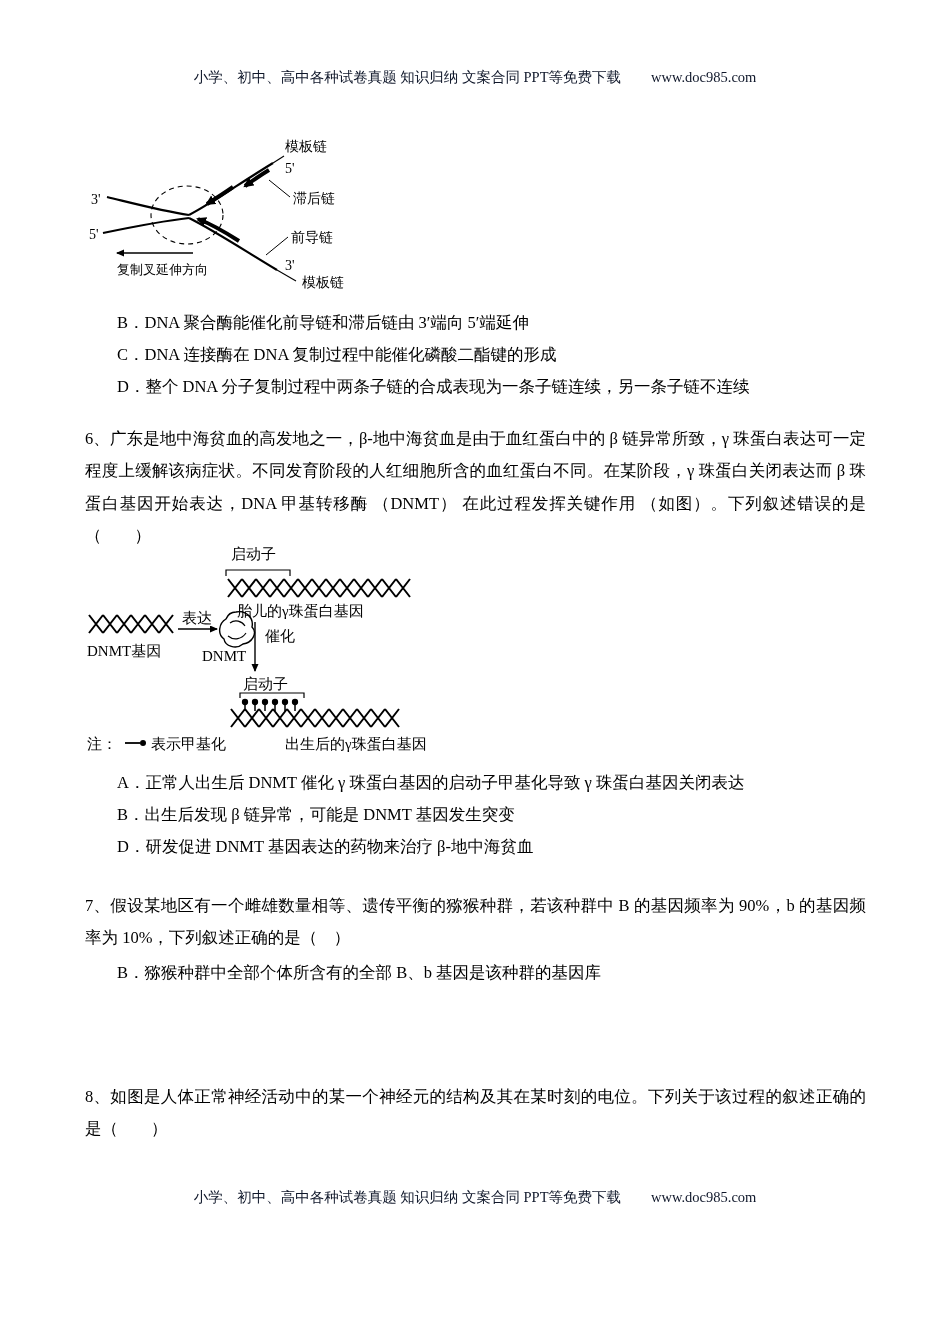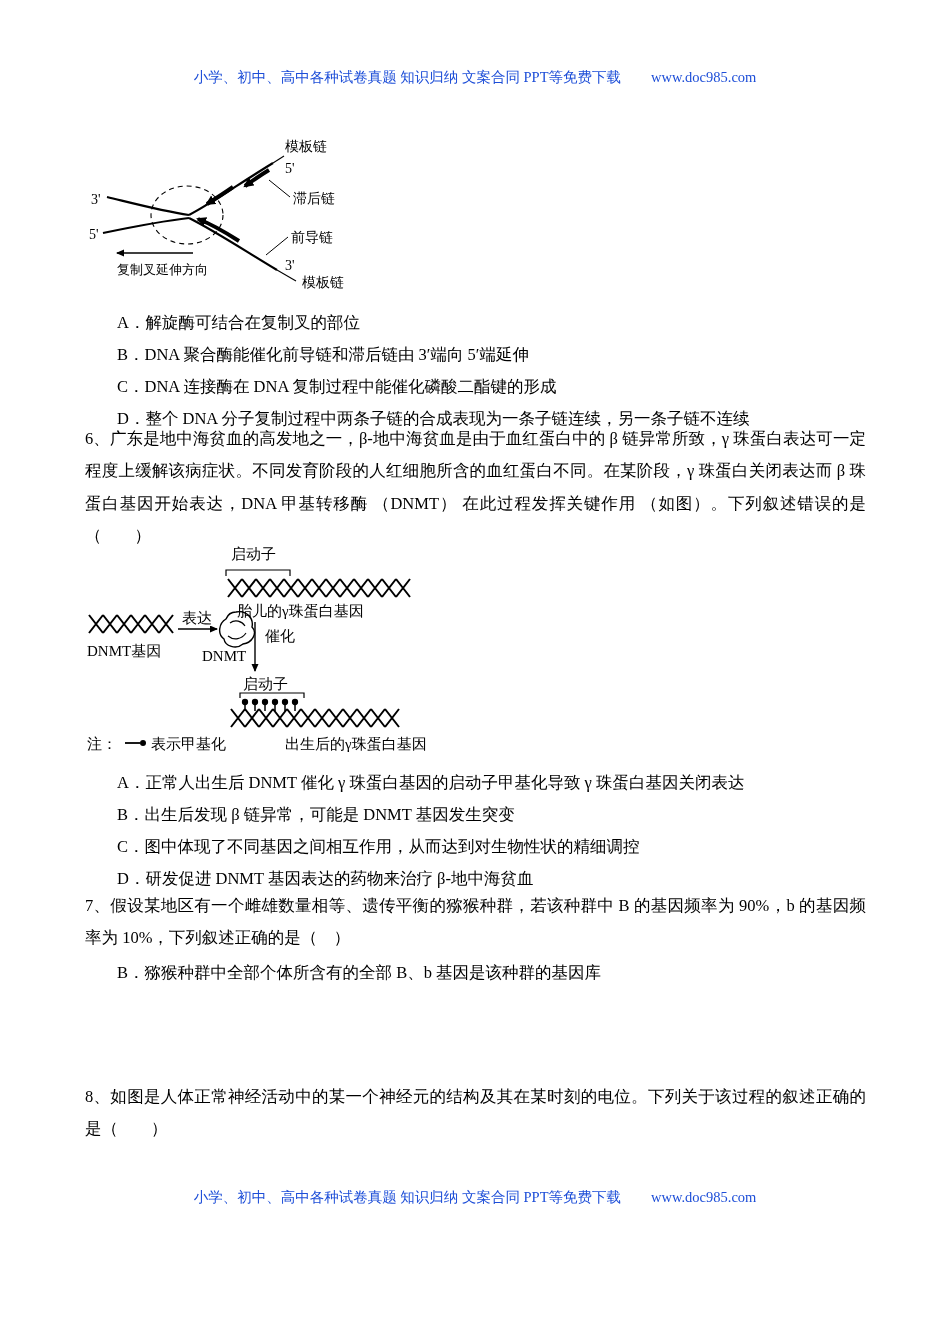--- a/index.html
+++ b/index.html
@@ -10,21 +10,21 @@
     background:#ffffff;
     color:#000;
     font-family:"Liberation Serif","DejaVu Serif",serif;
     font-size:16.5px;
     overflow:hidden;
   }
   .banner {
     position:absolute; left:0; right:0;
     text-align:center;
     font-size:14.5px;
-    color:#1d4ed8;
+    color:#0f172a;
     white-space:nowrap;
   }
   .banner.top { top:68px; }
   .banner.bottom { top:1188px; }
   .banner .url { margin-left:30px; }
   .content { position:absolute; left:85px; top:0; width:781px; }
   .fork-svg { position:absolute; top:131px; left:2px; }
   .meth-svg { position:absolute; top:543px; left:0; }
   .options { position:absolute; left:32px; width:744px; }
   .opts-5 { top:307px; }
@@ -86,21 +86,20 @@
       <text x="206" y="72">滞后链</text>
       <text x="204" y="111">前导链</text>
       <text x="4" y="73">3'</text>
       <text x="2" y="108">5'</text>
       <text x="30" y="143" style="font-size:13px">复制叉延伸方向</text>
       <text x="198" y="139">3'</text>
       <text x="215" y="156">模板链</text>
     </svg>
 
     <div class="options opts-5">
-      <div class="option">A．解旋酶可结合在复制叉的部位</div>
       <div class="option">B．DNA 聚合酶能催化前导链和滞后链由 3′端向 5′端延伸</div>
       <div class="option">C．DNA 连接酶在 DNA 复制过程中能催化磷酸二酯键的形成</div>
       <div class="option">D．整个 DNA 分子复制过程中两条子链的合成表现为一条子链连续，另一条子链不连续</div>
     </div>
 
     <p class="stem q6-stem">6、广东是地中海贫血的高发地之一，β-地中海贫血是由于血红蛋白中的 β 链异常所致，γ 珠蛋白表达可一定程度上缓解该病症状。不同发育阶段的人红细胞所含的血红蛋白不同。在某阶段，γ 珠蛋白关闭表达而 β 珠蛋白基因开始表达，DNA 甲基转移酶 （DNMT） 在此过程发挥关键作用 （如图）。下列叙述错误的是（　　）</p>
 
     <svg class="meth-svg" width="400" height="218" viewBox="0 0 400 218">
       <defs>
         <g id="hx">
@@ -189,21 +188,20 @@
         <text class="lg" x="2" y="206">注：</text>
         <line x1="40" y1="200" x2="55" y2="200" stroke="#000" stroke-width="1.8"></line>
         <circle cx="58" cy="200" r="3" fill="#000"></circle>
         <text class="lg" x="66" y="206">表示甲基化</text>
       </g>
     </svg>
 
     <div class="options opts-6">
       <div class="option">A．正常人出生后 DNMT 催化 γ 珠蛋白基因的启动子甲基化导致 γ 珠蛋白基因关闭表达</div>
       <div class="option">B．出生后发现 β 链异常，可能是 DNMT 基因发生突变</div>
-      <div class="option">C．图中体现了不同基因之间相互作用，从而达到对生物性状的精细调控</div>
       <div class="option">D．研发促进 DNMT 基因表达的药物来治疗 β-地中海贫血</div>
     </div>
 
     <p class="stem q7-stem">7、假设某地区有一个雌雄数量相等、遗传平衡的猕猴种群，若该种群中 B 的基因频率为 90%，b 的基因频率为 10%，下列叙述正确的是（　）</p>
     <div class="options opts-7">
       <div class="option">B．猕猴种群中全部个体所含有的全部 B、b 基因是该种群的基因库</div>
     </div>
 
     <p class="stem q8-stem">8、如图是人体正常神经活动中的某一个神经元的结构及其在某时刻的电位。下列关于该过程的叙述正确的是（　　）</p>
 

